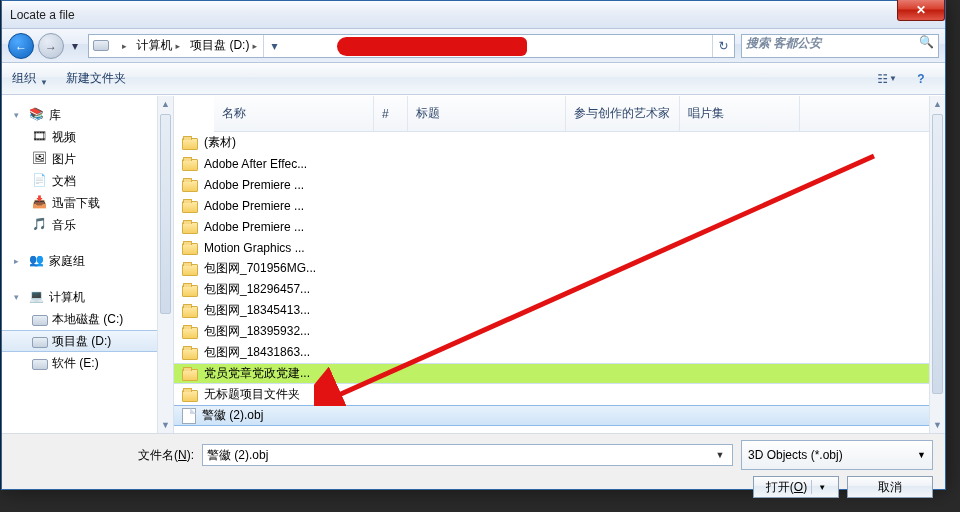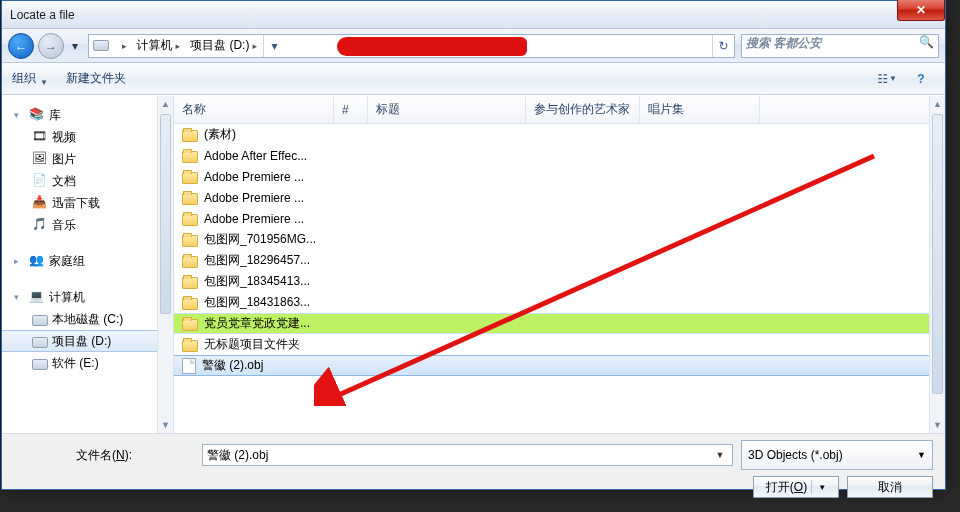--- a/index.html
+++ b/index.html
@@ -78,37 +78,37 @@
   .navpane .grp { display:flex; align-items:center; height:22px; padding-left:12px; gap:4px; cursor:pointer;}
   .navpane .grp .exp { width:11px; color:#7690af; font-size:9px; }
   .navpane .grp.child { padding-left:30px; }
   .navpane .grp.sel { background:linear-gradient(#eef5fd,#dce9f8); border:1px solid #a8c7ea; border-left:none; border-right:none; }
   .navpane .ico { width:16px; height:16px; display:inline-block; }
   .sb { position:absolute; right:0; top:0; bottom:0; width:16px; background:#f0f3f7; border-left:1px solid #dbe3ed; }
   .sb .ar { height:16px; display:flex; align-items:center; justify-content:center; color:#6d86a5; font-size:9px;}
   .sb .thumb { position:absolute; left:2px; right:2px; top:18px; height:200px; background:linear-gradient(#e7edf5,#cfdbea); border:1px solid #b9c8db; border-radius:2px; }
 
   .listpane { flex:1; position:relative; }
-  .colhdr { height:28px; background:linear-gradient(#fdfdfe,#f2f5f9); border-bottom:1px solid #dbe3ed; display:flex; }
+  .colhdr { height:36px; background:linear-gradient(#fdfdfe,#f2f5f9); border-bottom:1px solid #dbe3ed; display:flex;margin-left:40px; }
   .colhdr .col { border-right:1px solid #e1e7ef; display:flex; align-items:center; padding:0 8px; color:#2e466b; cursor:pointer;}
   .c-name{width:160px;} .c-num{width:34px;} .c-title{width:158px;} .c-art{width:114px;} .c-alb{width:120px;}
   .rows { }
   .row { height:21px; display:flex; align-items:center; padding-left:8px; gap:6px; cursor:pointer;}
   .row.sel { background:linear-gradient(#e6f1fb,#cfe4f8); border:1px solid #8db9e6; border-left:none; border-right:none; }
   .row.hov { background:#bef264; border-top:1px solid #cfe0f2; border-bottom:1px solid #cfe0f2;}
   .row .txt { white-space:nowrap; overflow:hidden; text-overflow:ellipsis; max-width:140px; }
   .listpane .sb { }
   .listpane .sb .thumb { top:18px; height:280px; }
 
   .footer {
     position:absolute; left:0; right:0; bottom:0; height:56px;
     background:#f0f0f0; border-top:1px solid #d6dde7; padding:6px 12px 0 12px;
   }
   .fnrow { display:flex; align-items:center; gap:8px; }
-  .fnlabel { width:180px; text-align:center; }
+  .fnlabel { width:180px; text-align:right; }
   .fninput { flex:1; height:22px; border:1px solid #9cb3ce; background:#fff; display:flex; align-items:center; padding:0 4px;}
   .fninput .dd { margin-left:auto; width:16px; text-align:center; color:#333; font-size:9px; cursor:pointer;}
   .ftype { width:192px; height:30px; border:1px solid #9cb3ce; background:linear-gradient(#fefefe,#eef2f6); display:flex; align-items:center; padding:0 6px; cursor:pointer;}
   .ftype .dd{ margin-left:auto; font-size:9px;}
   .btnrow { display:flex; justify-content:flex-end; gap:8px; margin-top:6px; }
   .btn {
     width:86px; height:22px; border:1px solid #8a9fb8;
     background:linear-gradient(#fdfdfe,#eef2f7 46%,#e2eaf3 47%,#f3f7fb);
     display:flex; align-items:center; justify-content:center; cursor:pointer;
   }
@@ -297,29 +297,37 @@
           <div class="row">
             <span class="ico-folder"></span>
             <span class="txt">Adobe Premiere ...</span>
           </div>
           <div class="row">
             <span class="ico-folder"></span>
             <span class="txt">Adobe Premiere ...</span>
           </div>
           <div class="row">
             <span class="ico-folder"></span>
+            <span class="txt">Motion Graphics ...</span>
+          </div>
+          <div class="row">
+            <span class="ico-folder"></span>
             <span class="txt">包图网_701956MG...</span>
           </div>
           <div class="row">
             <span class="ico-folder"></span>
             <span class="txt">包图网_18296457...</span>
           </div>
           <div class="row">
             <span class="ico-folder"></span>
             <span class="txt">包图网_18345413...</span>
+          </div>
+          <div class="row">
+            <span class="ico-folder"></span>
+            <span class="txt">包图网_18395932...</span>
           </div>
           <div class="row">
             <span class="ico-folder"></span>
             <span class="txt">包图网_18431863...</span>
           </div>
           <div class="row hov">
             <span class="ico-folder"></span>
             <span class="txt">党员党章党政党建...</span>
           </div>
           <div class="row">

